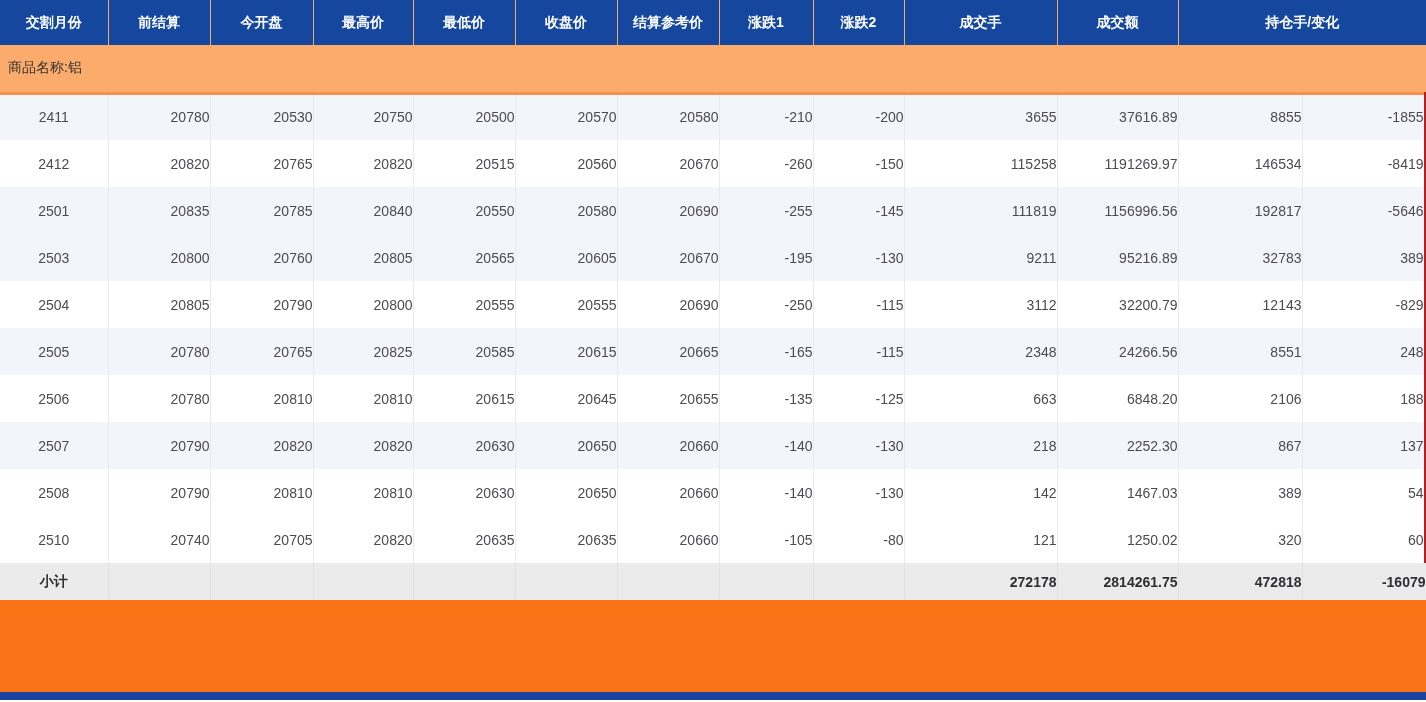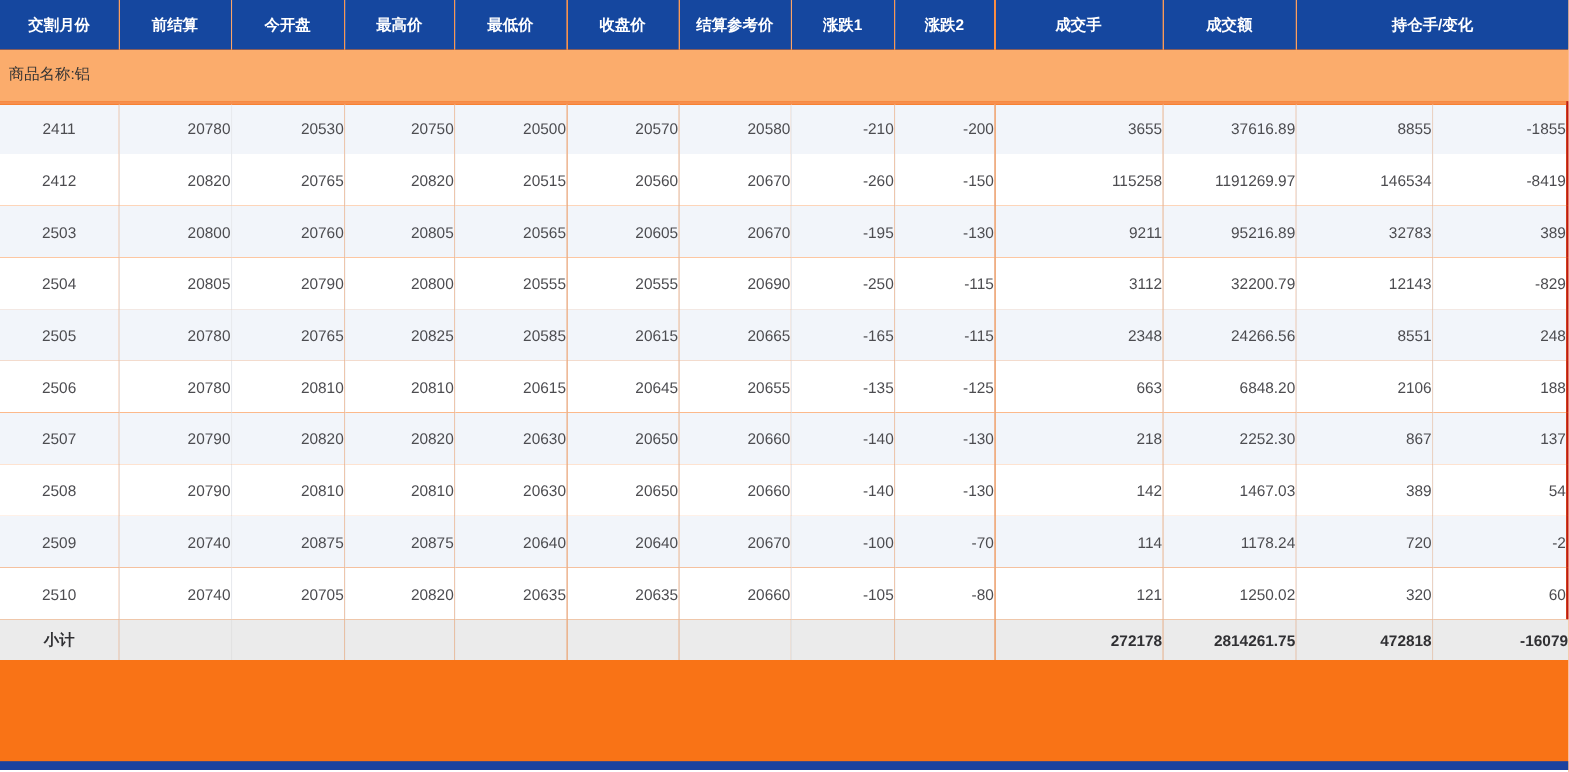--- a/index.html
+++ b/index.html
@@ -110,20 +110,35 @@
           <td class="num">20560</td>
           <td class="num">20670</td>
           <td class="num">-260</td>
           <td class="num">-150</td>
           <td class="num">115258</td>
           <td class="num">1191269.97</td>
           <td class="num">146534</td>
           <td class="num">-8419</td>
         </tr>
         <tr class="data alt">
+          <td class="c-month">2501</td>
+          <td class="num">20835</td>
+          <td class="num">20785</td>
+          <td class="num">20840</td>
+          <td class="num">20550</td>
+          <td class="num">20580</td>
+          <td class="num">20690</td>
+          <td class="num">-255</td>
+          <td class="num">-145</td>
+          <td class="num">111819</td>
+          <td class="num">1156996.56</td>
+          <td class="num">192817</td>
+          <td class="num">-5646</td>
+        </tr>
+        <tr class="data alt">
           <td class="c-month">2503</td>
           <td class="num">20800</td>
           <td class="num">20760</td>
           <td class="num">20805</td>
           <td class="num">20565</td>
           <td class="num">20605</td>
           <td class="num">20670</td>
           <td class="num">-195</td>
           <td class="num">-130</td>
           <td class="num">9211</td>
@@ -199,35 +214,20 @@
           <td class="num">20630</td>
           <td class="num">20650</td>
           <td class="num">20660</td>
           <td class="num">-140</td>
           <td class="num">-130</td>
           <td class="num">142</td>
           <td class="num">1467.03</td>
           <td class="num">389</td>
           <td class="num">54</td>
         </tr>
-        <tr class="data alt">
-          <td class="c-month">2509</td>
-          <td class="num">20740</td>
-          <td class="num">20875</td>
-          <td class="num">20875</td>
-          <td class="num">20640</td>
-          <td class="num">20640</td>
-          <td class="num">20670</td>
-          <td class="num">-100</td>
-          <td class="num">-70</td>
-          <td class="num">114</td>
-          <td class="num">1178.24</td>
-          <td class="num">720</td>
-          <td class="num">-2</td>
-        </tr>
         <tr class="data">
           <td class="c-month">2510</td>
           <td class="num">20740</td>
           <td class="num">20705</td>
           <td class="num">20820</td>
           <td class="num">20635</td>
           <td class="num">20635</td>
           <td class="num">20660</td>
           <td class="num">-105</td>
           <td class="num">-80</td>

